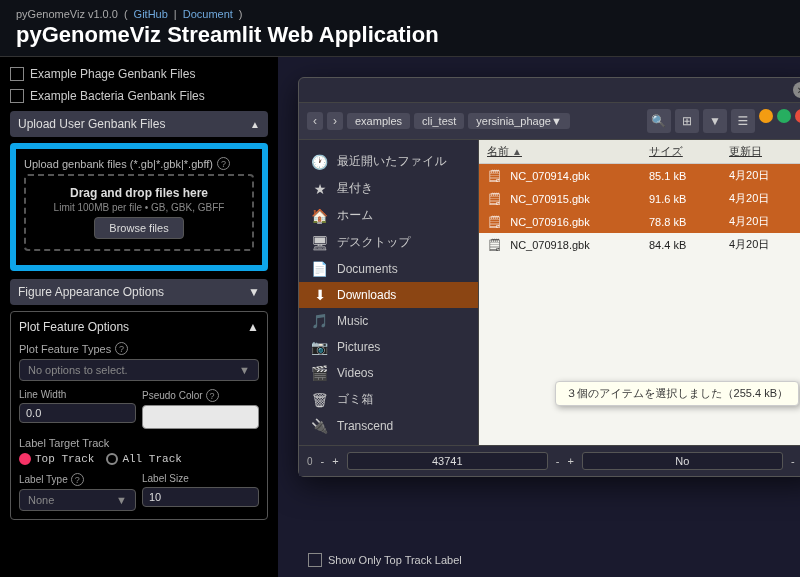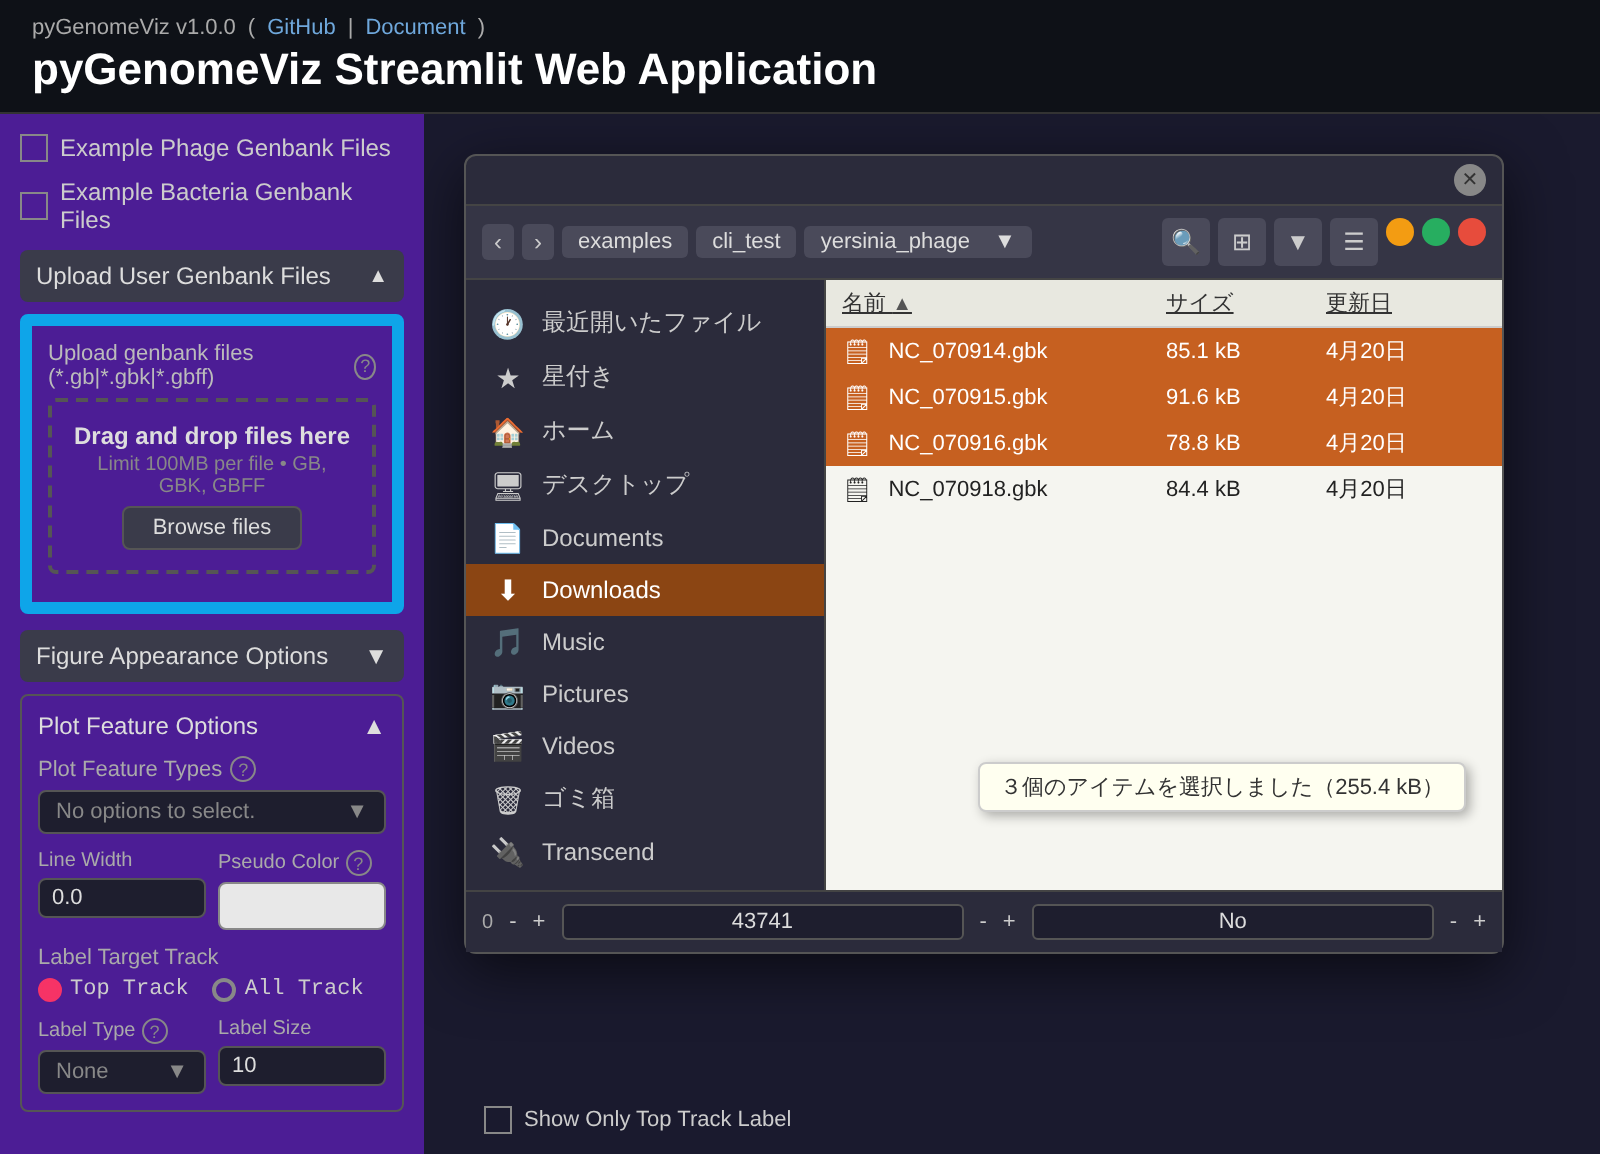--- a/index.html
+++ b/index.html
@@ -37,22 +37,22 @@
 
     
     .main-layout {
       display: flex;
       flex: 1;
       overflow: hidden;
     }
 
     
     .sidebar {
-      width: 212px;
-      background: #4c1d95;
+      width: 278px;
+      background: #000000;
       padding: 10px;
       overflow-y: auto;
       flex-shrink: 0;
       font-size: 12px;
     }
 
     .sidebar-item-row {
       display: flex;
       align-items: center;
       gap: 6px;
@@ -317,21 +317,21 @@
     }
     .breadcrumb-dropdown {
       background: #4a4a5a;
       border-radius: 3px;
       padding: 2px 8px;
       font-size: 11px;
       color: #ddd;
       cursor: pointer;
       display: flex;
       align-items: flex-start;
-      gap: 12px;
+      gap: 0;
     }
     .toolbar-spacer { flex: 1; }
     .toolbar-icons {
       display: flex;
       gap: 4px;
     }
     .toolbar-icon-btn {
       background: #4a4a5a;
       border: none;
       border-radius: 3px;

